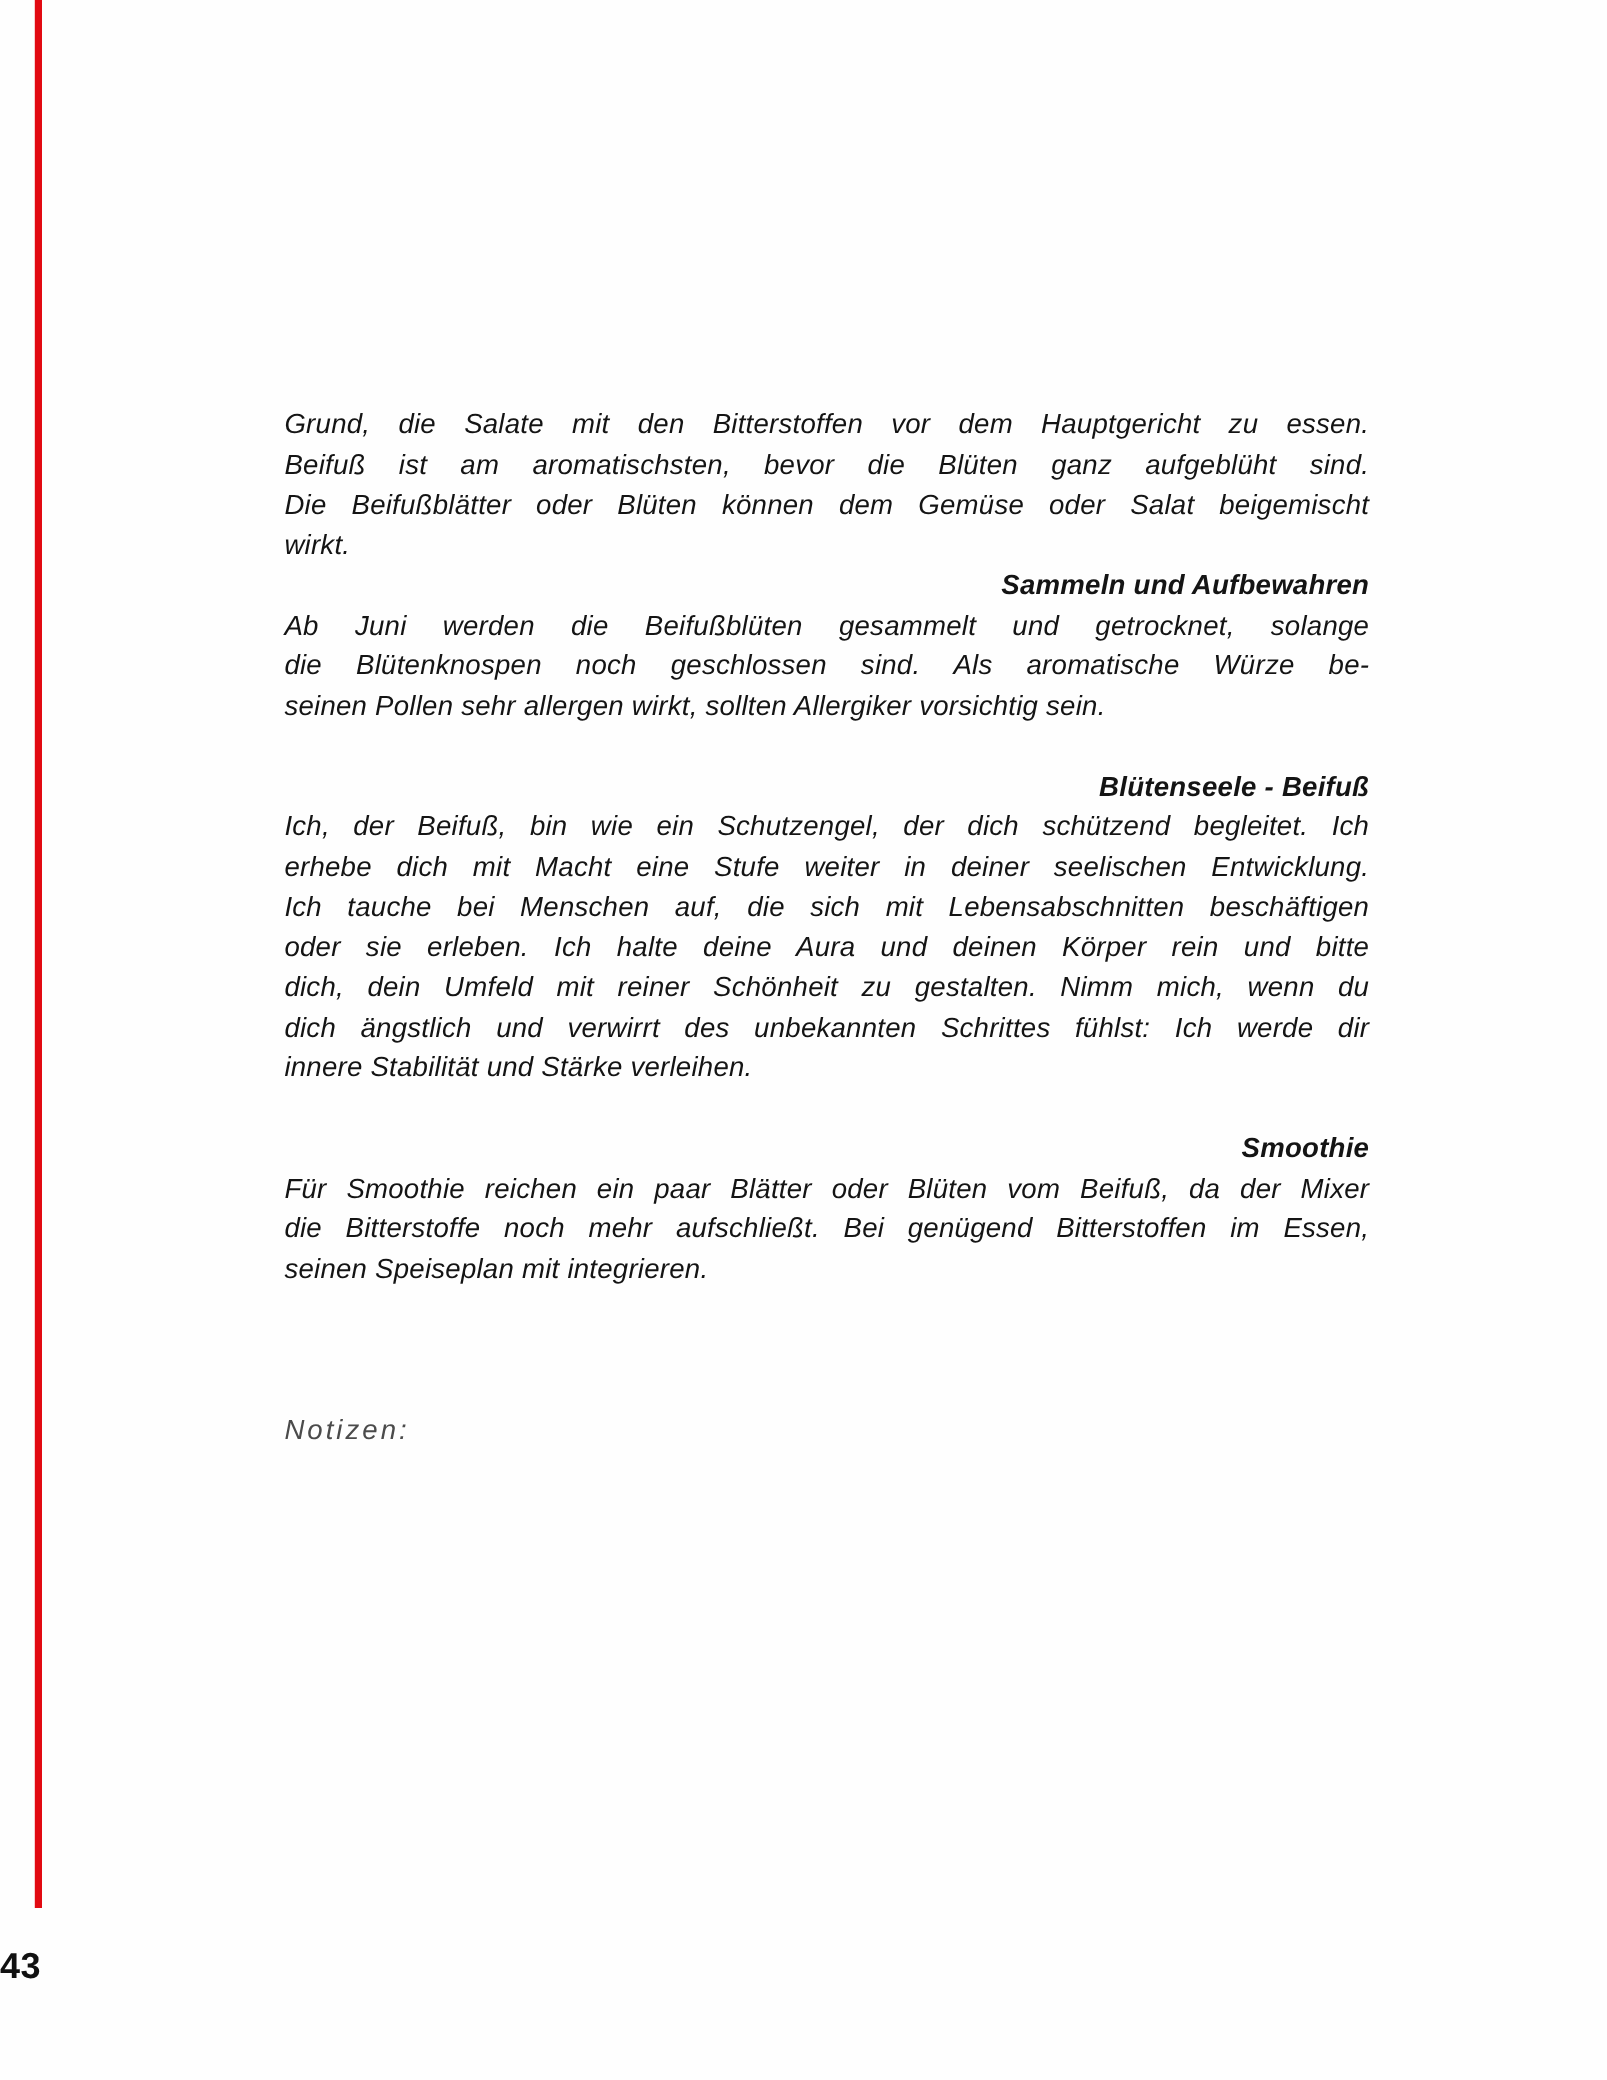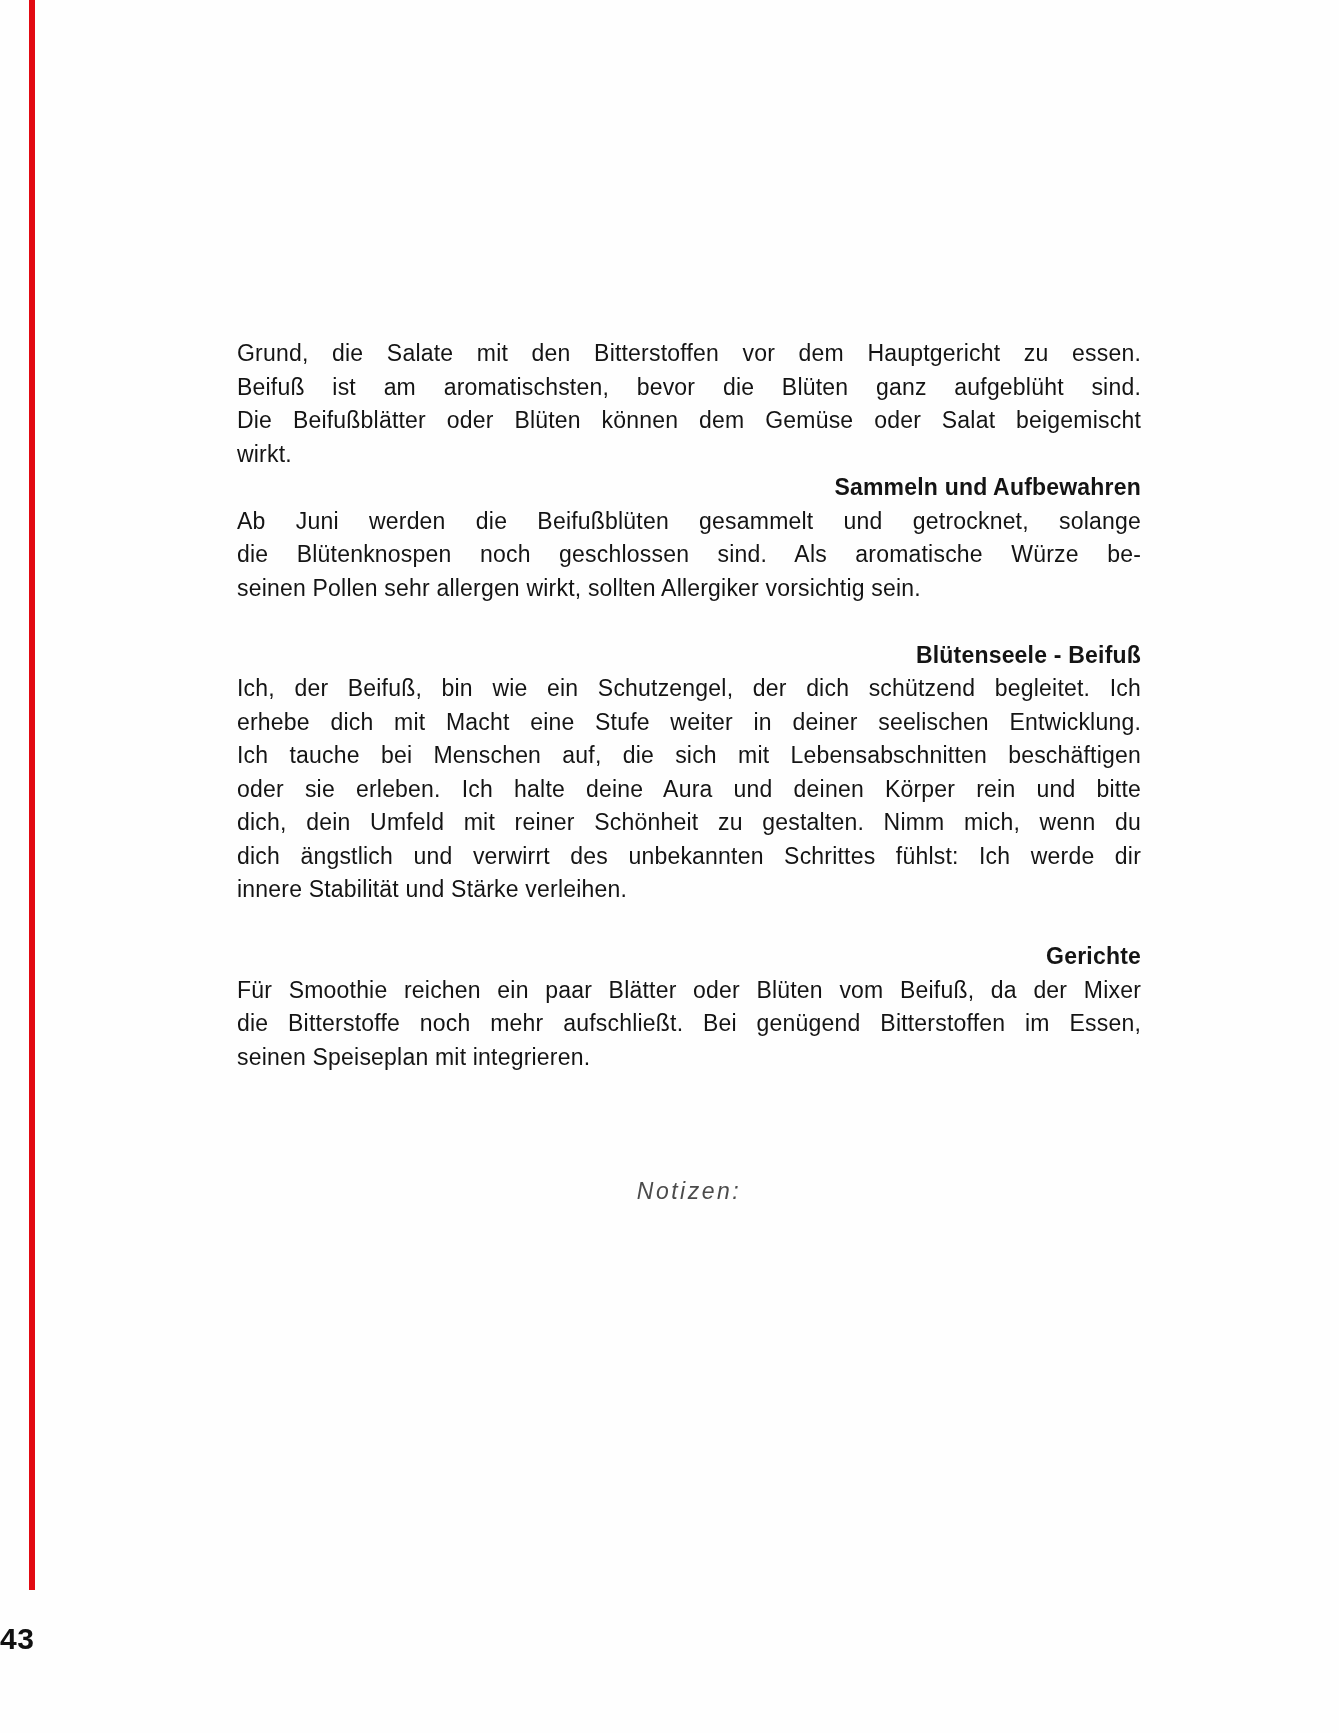--- a/index.html
+++ b/index.html
@@ -22,33 +22,33 @@
   }
   .text-block {
     position: absolute;
     left: 237px;
     top: 337px;
     width: 904px;
     font-size: 23px;
     line-height: 33.5px;
     letter-spacing: 0.2px;
   }
-  .line { min-height: 33.5px; }
+  .line { min-height: 33.5px; font-style: italic; }
   .just {
     text-align: justify;
     text-align-last: justify;
   }
   .left { text-align: left; }
   .heading { font-weight: bold; text-align: right; }
   .blank {}
   .notes {
     font-style: italic;
     color: #4b4b4b;
     letter-spacing: 2.5px;
-    text-align: center;
+    text-align: left;
   }
   .page-number {
     position: absolute;
     top: 1622px;
     left: 0;
     width: 100%;
     text-align: left;
     font-weight: bold;
     font-size: 30px;
     letter-spacing: 0.5px;
@@ -72,21 +72,21 @@
   <div class="line blank"></div>
   <div class="line heading">Blütenseele - Beifuß</div>
   <div class="line just">Ich, der Beifuß, bin wie ein Schutzengel, der dich schützend begleitet. Ich</div>
   <div class="line just">erhebe dich mit Macht eine Stufe weiter in deiner seelischen Entwicklung.</div>
   <div class="line just">Ich tauche bei Menschen auf, die sich mit Lebensabschnitten beschäftigen</div>
   <div class="line just">oder sie erleben. Ich halte deine Aura und deinen Körper rein und bitte</div>
   <div class="line just">dich, dein Umfeld mit reiner Schönheit zu gestalten. Nimm mich, wenn du</div>
   <div class="line just">dich ängstlich und verwirrt des unbekannten Schrittes fühlst: Ich werde dir</div>
   <div class="line left">innere Stabilität und Stärke verleihen.</div>
   <div class="line blank"></div>
-  <div class="line heading">Gerichte</div>
+  <div class="line heading">Smoothie</div>
   <div class="line just">Für Smoothie reichen ein paar Blätter oder Blüten vom Beifuß, da der Mixer</div>
   <div class="line just">die Bitterstoffe noch mehr aufschließt. Bei genügend Bitterstoffen im Essen,</div>
   <div class="line left">seinen Speiseplan mit integrieren.</div>
   <div class="line blank"></div>
   <div class="line blank"></div>
   <div class="line blank"></div>
   <div class="line notes">Notizen:</div>
 </div>
 
 <div class="page-number">43</div>

